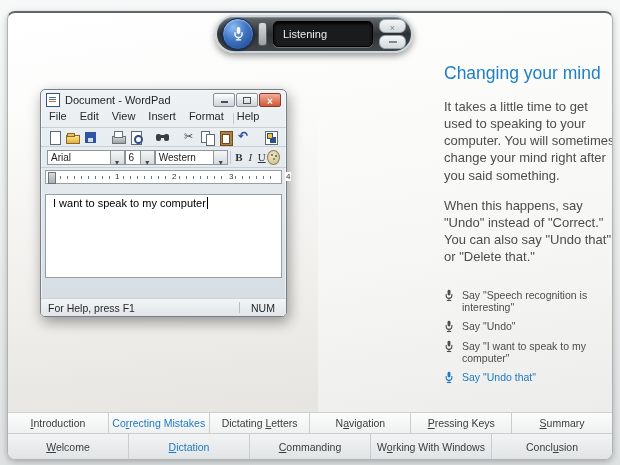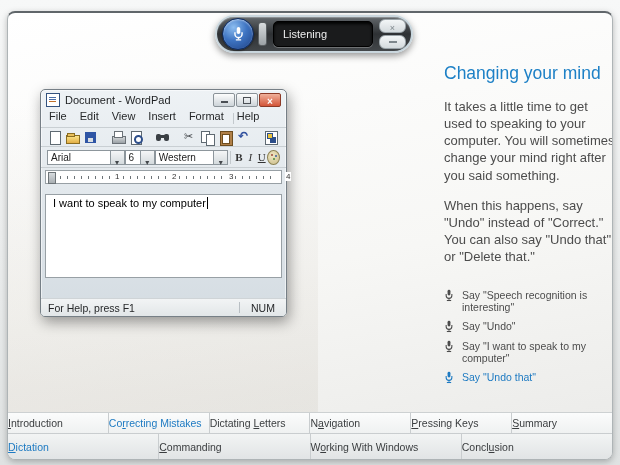--- a/index.html
+++ b/index.html
@@ -136,21 +136,21 @@
   .say-item{display:flex;align-items:flex-start;gap:8px;font-size:10.5px;color:#4c4c4c;}
   .say-item svg{flex:0 0 auto;margin-top:0;}
   .say-item.active{color:var(--accent);}
 
   
   .nav-row1{position:absolute;left:0;right:0;bottom:25px;height:20px;display:flex;
         border-top:1px solid #cdd1d2;border-bottom:1px solid #c9cdcf;
         background:linear-gradient(#fbfcfc,#eff1f1);}
   .nav-row2{position:absolute;left:0;right:0;bottom:0;height:25px;display:flex;
         background:linear-gradient(#f2f4f4,#e1e4e5);}
-  .nav-cell{flex:1;display:flex;align-items:center;
+  .nav-cell{flex:1;display:flex;align-items:center;justify-content:center;
         font-size:10.5px;color:#3a3d3f;border-right:1px solid #c9cdcf;cursor:pointer;}
   .nav-cell:last-child{border-right:none;}
   .nav-cell.active{color:var(--accent);}
   .nav-cell u{text-decoration:underline;}
 </style>
 </head>
 <body>
 
 <div class="stage">
   <div class="panel">
@@ -314,20 +314,23 @@
           <span>N<u>a</u>vigation</span>
         </div>
         <div class="nav-cell">
           <span><u>P</u>ressing Keys</span>
         </div>
         <div class="nav-cell">
           <span><u>S</u>ummary</span>
         </div>
       </div>
     <div class="nav-row2">
+        <div class="nav-cell">
+          <span><u>W</u>elcome</span>
+        </div>
         <div class="nav-cell active">
           <span><u>D</u>ictation</span>
         </div>
         <div class="nav-cell">
           <span><u>C</u>ommanding</span>
         </div>
         <div class="nav-cell">
           <span>W<u>o</u>rking With Windows</span>
         </div>
         <div class="nav-cell">

